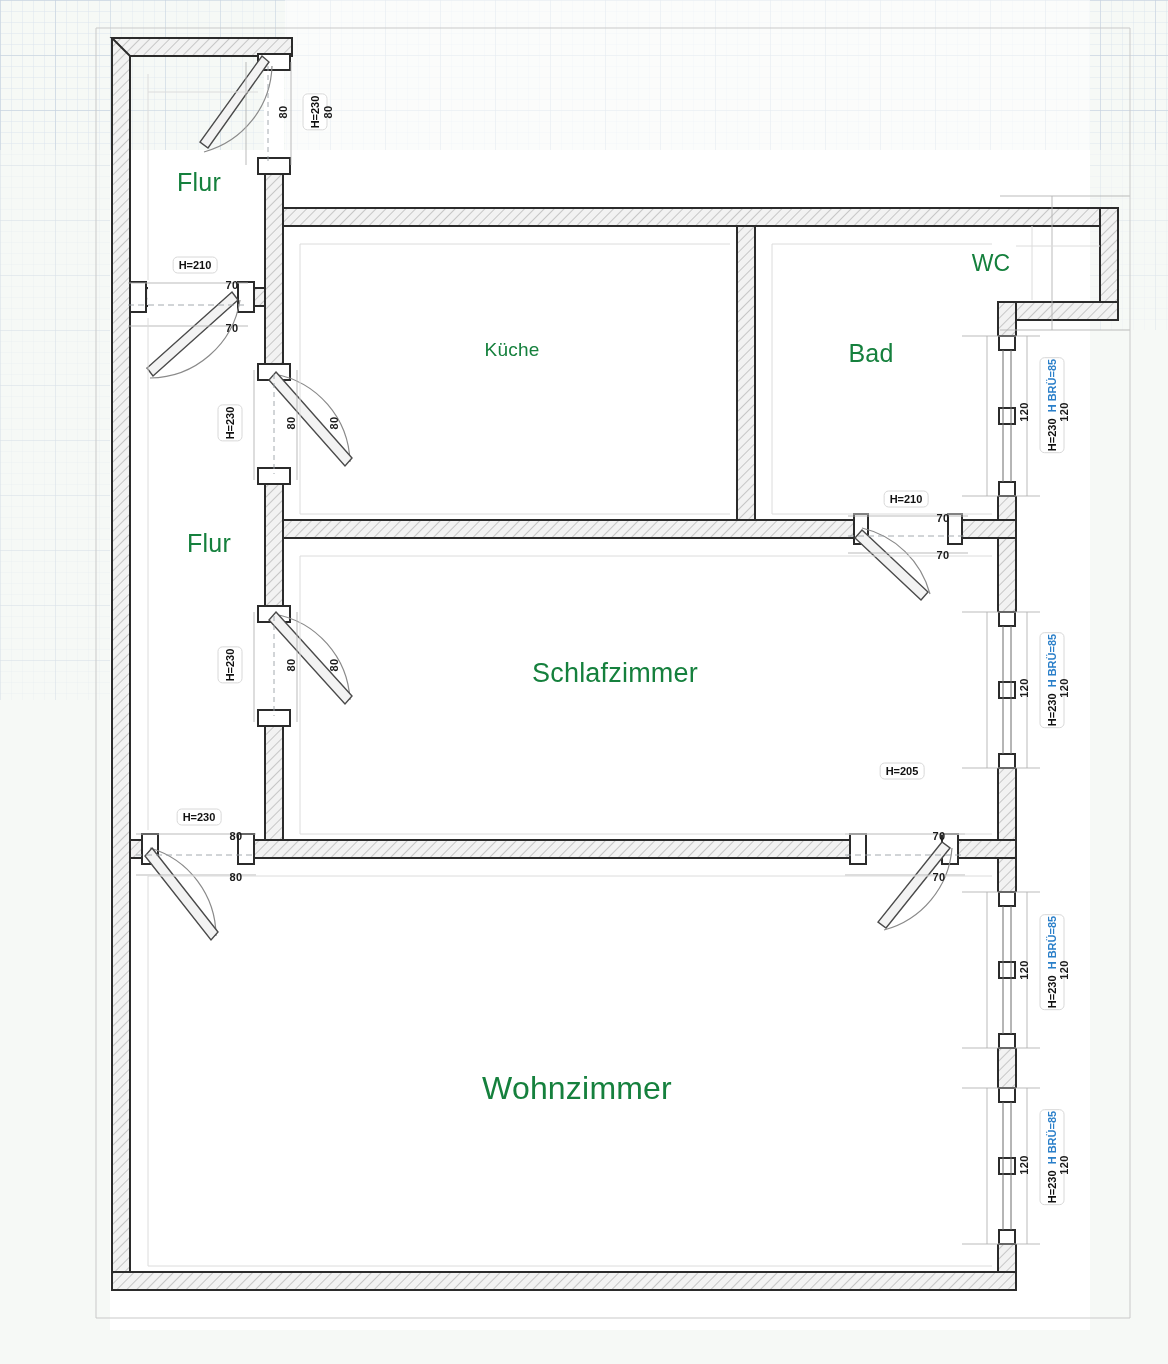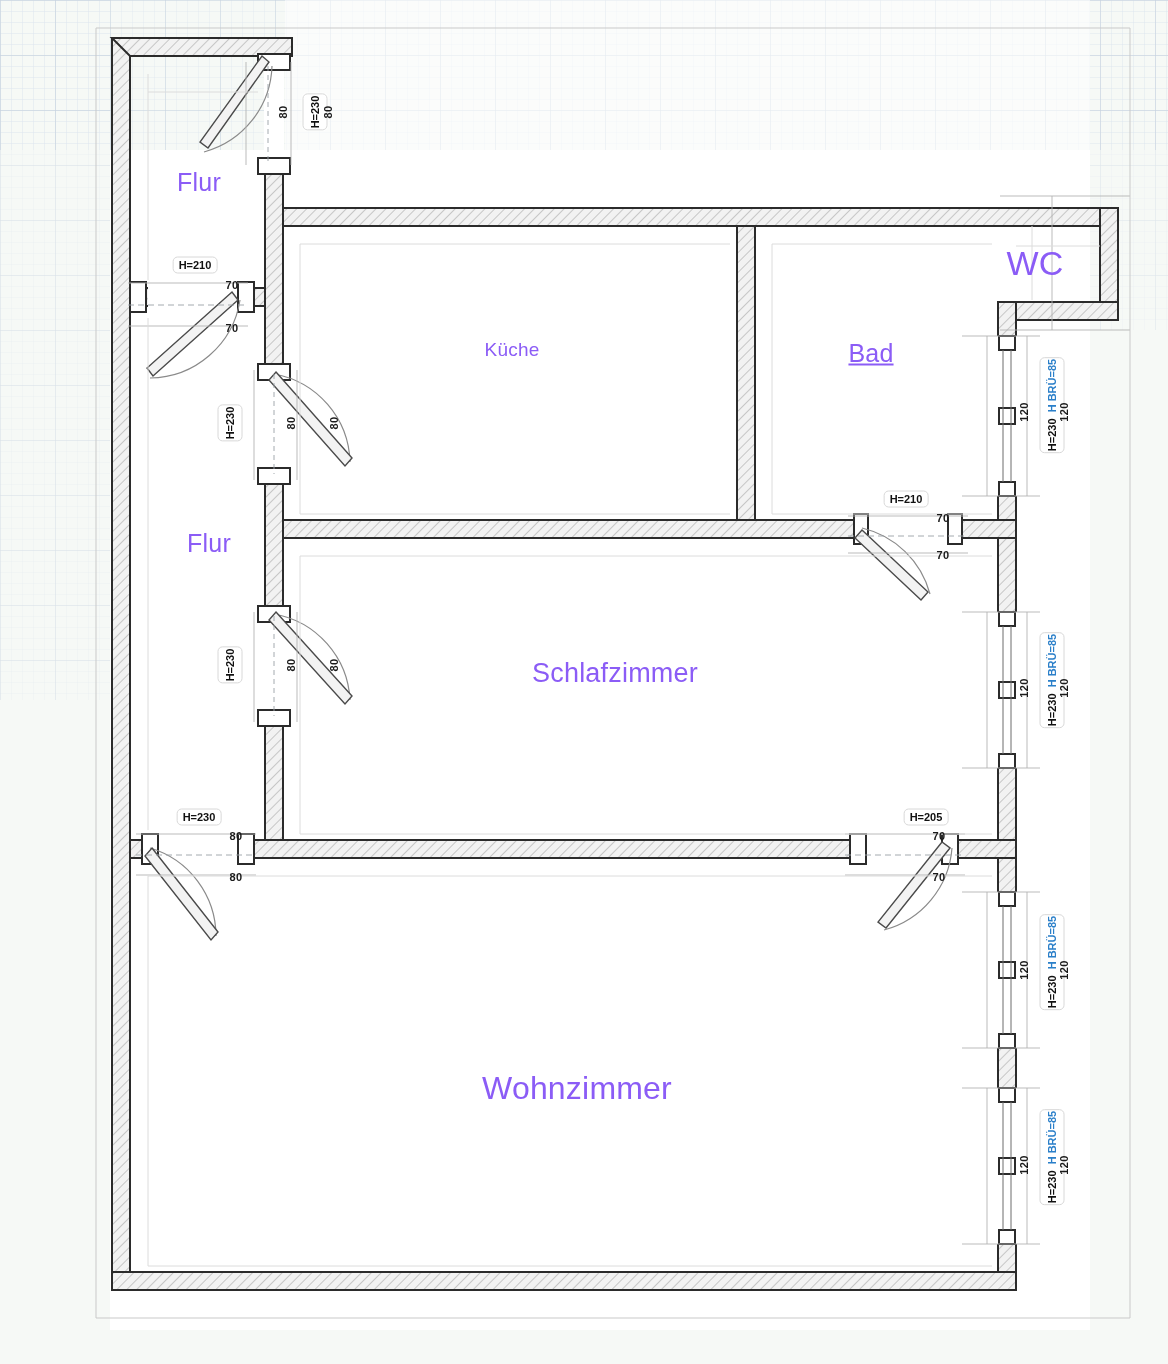--- a/index.html
+++ b/index.html
@@ -5,21 +5,21 @@
 <style>
   html,body{margin:0;padding:0;background:#ffffff;}
   body{
     font-family:"Liberation Sans", sans-serif;
     width:1168px;height:1364px;overflow:hidden;position:relative;
   }
   #stage{position:absolute;left:0;top:0;width:1168px;height:1364px;
          background:#f6f9f6;}
   #plan{position:absolute;left:0;top:0;width:1168px;height:1364px;}
   .room-label{
-    position:absolute;color:#8b5cf6;font-weight:400;
+    position:absolute;color:#15803d;font-weight:400;
     white-space:nowrap;letter-spacing:.2px;
     transform:translate(-50%,-50%);
     font-family:"Liberation Sans", sans-serif;
   }
   .dim-tag{
     position:absolute;background:#ffffff;border:1px solid #d8d8d8;
     border-radius:5px;padding:1px 5px;font-size:11px;color:#111;
     font-weight:700;white-space:nowrap;line-height:13px;
     transform:translate(-50%,-50%);
     box-shadow:0 0 0 1px rgba(255,255,255,.8);
@@ -260,43 +260,43 @@
       <line x1="96" y1="28" x2="1130" y2="28"></line>
       <line x1="96" y1="1318" x2="1130" y2="1318"></line>
       <line x1="1130" y1="28" x2="1130" y2="1318"></line>
     </g>
   </svg>
 
   <div id="labels">
       <div class="room-label" style="left: 199px; top: 182px; font-size: 25px;">Flur</div>
       <div class="room-label" style="left: 209px; top: 543px; font-size: 25px;">Flur</div>
       <div class="room-label" style="left: 512px; top: 350px; font-size: 19px;">Küche</div>
-      <div class="room-label" style="left: 871px; top: 353px; font-size: 25px; text-decoration: underline;">Bad</div>
-      <div class="room-label" style="left: 1035px; top: 263px; font-size: 34px;">WC</div>
+      <div class="room-label" style="left: 871px; top: 353px; font-size: 25px;">Bad</div>
+      <div class="room-label" style="left: 991px; top: 263px; font-size: 23px;">WC</div>
       <div class="room-label" style="left: 615px; top: 673px; font-size: 27px; text-align: center;">Schlafzimmer</div>
       <div class="room-label" style="left: 577px; top: 1088px; font-size: 32px;">Wohnzimmer</div>
       <div class="dim-tag vert" style="left: 315px; top: 112px;">H=230</div>
       <div class="num vert" style="left: 246px; top: 112px;">80</div>
       <div class="num vert" style="left: 291px; top: 112px;">80</div>
       <div class="dim-tag" style="left: 195px; top: 265px;">H=210</div>
       <div class="num" style="left: 195px; top: 285px;">70</div>
       <div class="num" style="left: 195px; top: 328px;">70</div>
       <div class="dim-tag vert" style="left: 230px; top: 423px;">H=230</div>
       <div class="num vert" style="left: 254px; top: 423px;">80</div>
       <div class="num vert" style="left: 297px; top: 423px;">80</div>
       <div class="dim-tag vert" style="left: 230px; top: 665px;">H=230</div>
       <div class="num vert" style="left: 254px; top: 665px;">80</div>
       <div class="num vert" style="left: 297px; top: 665px;">80</div>
       <div class="dim-tag" style="left: 906px; top: 499px;">H=210</div>
       <div class="num" style="left: 906px; top: 518px;">70</div>
       <div class="num" style="left: 906px; top: 555px;">70</div>
       <div class="dim-tag" style="left: 199px; top: 817px;">H=230</div>
       <div class="num" style="left: 199px; top: 836px;">80</div>
       <div class="num" style="left: 199px; top: 877px;">80</div>
-      <div class="dim-tag" style="left: 902px; top: 817px; margin-left: 24px;">H=205</div>
+      <div class="dim-tag" style="left: 902px; top: 771px;">H=205</div>
       <div class="num" style="left: 902px; top: 836px;">70</div>
       <div class="num" style="left: 902px; top: 877px;">70</div>
       <div class="dim-tag vert" style="left: 1052px; top: 405px;"><span>H=230</span>&nbsp;&nbsp;<span class="bru">H BRÜ=85</span></div>
       <div class="num vert" style="left: 987px; top: 412px;">120</div>
       <div class="num vert" style="left: 1027px; top: 412px;">120</div>
       <div class="dim-tag vert" style="left: 1052px; top: 680px;"><span>H=230</span>&nbsp;&nbsp;<span class="bru">H BRÜ=85</span></div>
       <div class="num vert" style="left: 987px; top: 688px;">120</div>
       <div class="num vert" style="left: 1027px; top: 688px;">120</div>
       <div class="dim-tag vert" style="left: 1052px; top: 962px;"><span>H=230</span>&nbsp;&nbsp;<span class="bru">H BRÜ=85</span></div>
       <div class="num vert" style="left: 987px; top: 970px;">120</div>

